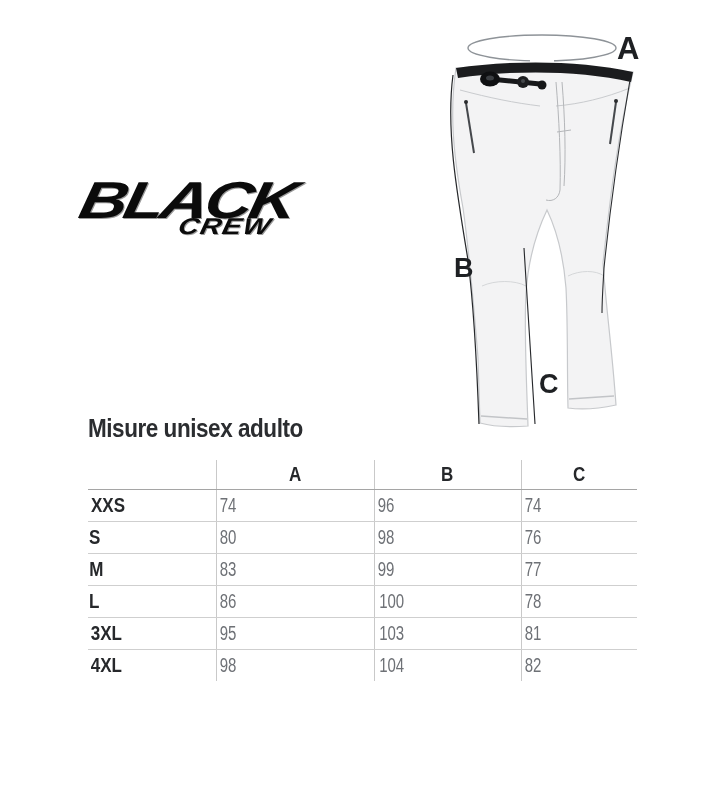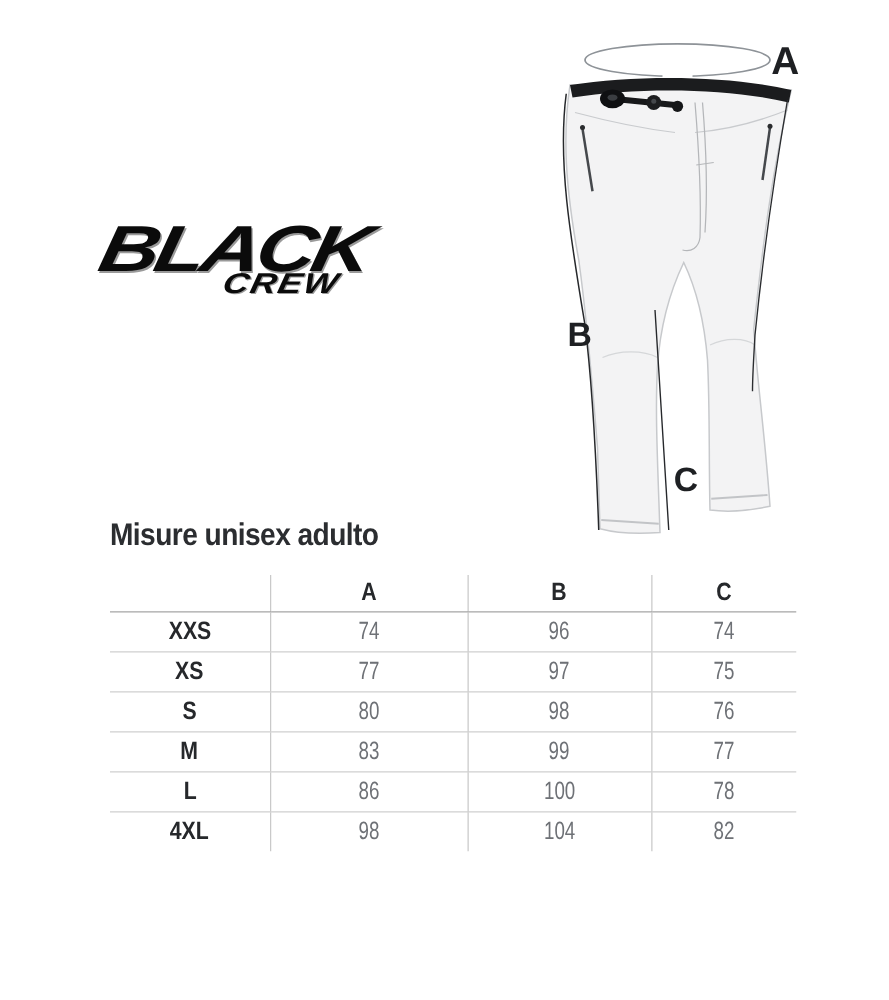--- a/index.html
+++ b/index.html
@@ -48,21 +48,21 @@
   .size-table col.c-size{width:128px;}
   .size-table col.c-a{width:158px;}
   .size-table col.c-b{width:147px;}
   .size-table col.c-c{width:116px;}
   .size-table th{
     height:29px;padding:0;text-align:center;vertical-align:middle;
     border-bottom:1px solid #a5a5a5;
     font-size:20px;color:#26282b;
   }
   .size-table td{
-    height:31px;padding:0;text-align:center;vertical-align:middle;
+    height:31px;padding:0;text-align:left;vertical-align:middle;
     border-bottom:1px solid #cfcfcf;font-size:20px;
   }
   .size-table tr:last-child td{border-bottom:none;}
   .size-table th.v,.size-table td.v{border-right:1px solid #c9c9c9;}
   .size-table td.v:last-child{border-right:none;}
   .cond{display:inline-block;transform:scaleX(0.8);}
   .cell-size{font-weight:bold;color:#26282b;}
   .cell-size .cond{transform:scaleX(0.85);}
   .cell-head{font-weight:bold;color:#26282b;}
   .cell-head .cond{transform:scaleX(0.85);}
@@ -163,43 +163,43 @@
     </tr>
   </thead>
   <tbody>
     <tr>
       <td class="v cell-size"><span class="cond">XXS</span></td>
       <td class="v cell-val"><span class="cond">74</span></td>
       <td class="v cell-val"><span class="cond">96</span></td>
       <td class="cell-val"><span class="cond">74</span></td>
     </tr>
     <tr>
-      <td class="v cell-size"><span class="cond">XS</span></td>
-      <td class="v cell-val"><span class="cond">77</span></td>
-      <td class="v cell-val"><span class="cond">97</span></td>
-      <td class="cell-val"><span class="cond">75</span></td>
-    </tr>
-    <tr>
       <td class="v cell-size"><span class="cond">S</span></td>
       <td class="v cell-val"><span class="cond">80</span></td>
       <td class="v cell-val"><span class="cond">98</span></td>
       <td class="cell-val"><span class="cond">76</span></td>
     </tr>
     <tr>
       <td class="v cell-size"><span class="cond">M</span></td>
       <td class="v cell-val"><span class="cond">83</span></td>
       <td class="v cell-val"><span class="cond">99</span></td>
       <td class="cell-val"><span class="cond">77</span></td>
     </tr>
     <tr>
       <td class="v cell-size"><span class="cond">L</span></td>
       <td class="v cell-val"><span class="cond">86</span></td>
       <td class="v cell-val"><span class="cond">100</span></td>
       <td class="cell-val"><span class="cond">78</span></td>
     </tr>
     <tr>
+      <td class="v cell-size"><span class="cond">3XL</span></td>
+      <td class="v cell-val"><span class="cond">95</span></td>
+      <td class="v cell-val"><span class="cond">103</span></td>
+      <td class="cell-val"><span class="cond">81</span></td>
+    </tr>
+    <tr>
       <td class="v cell-size"><span class="cond">4XL</span></td>
       <td class="v cell-val"><span class="cond">98</span></td>
       <td class="v cell-val"><span class="cond">104</span></td>
       <td class="cell-val"><span class="cond">82</span></td>
     </tr>
   </tbody>
 </table>
 
 </body></html>

